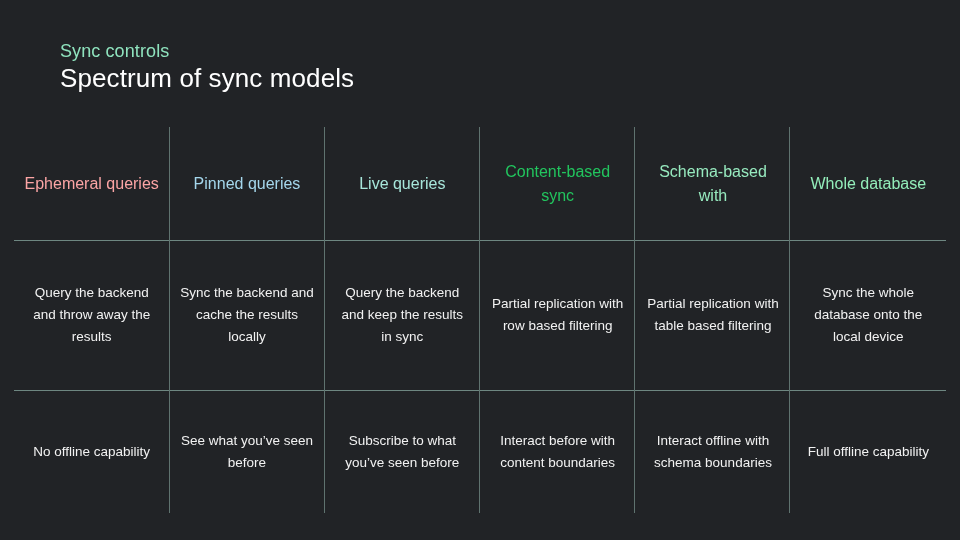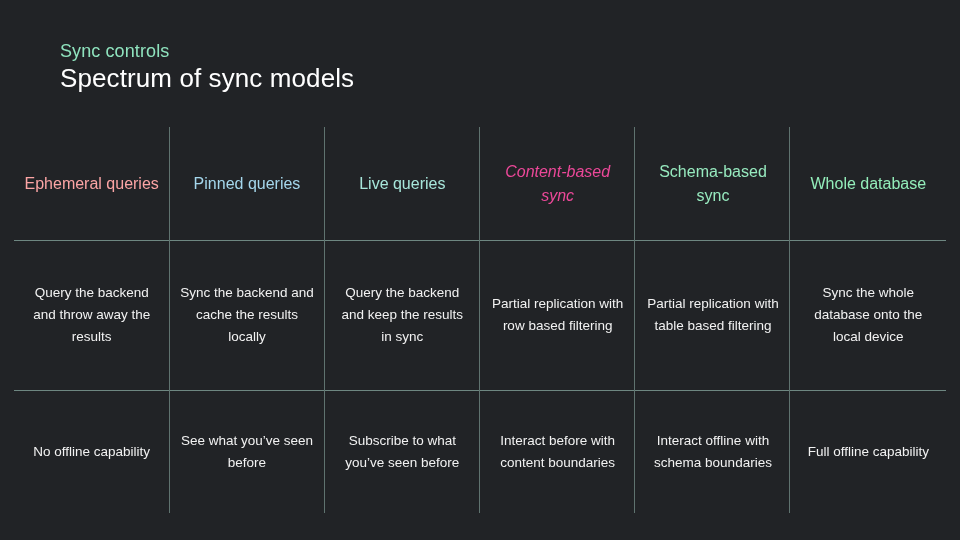--- a/index.html
+++ b/index.html
@@ -82,21 +82,21 @@
     font-size: 13.5px;
     line-height: 22px;
     color: #F2F2F2;
     font-weight: 400;
   }
 
   
   .hc0 .txt { color: #fca5a5; }
   .hc1 .txt { color: #A5D7EC; }
   .hc2 .txt { color: #A7E6DA; }
-  .hc3 .txt { color: #ec4899; font-style: italic; }
+  .hc3 .txt { color: #22c55e; }
   .hc4 .txt { color: #97EABF; }
   .hc5 .txt { color: #93EDBA; }
 
   
   .hrule {
     position: absolute;
     left: 0;
     width: 932px;
     height: 1px;
     background: #6E8781;
@@ -137,21 +137,21 @@
       <div class="cell head-cell hc1">
         <span class="txt">Pinned queries</span>
       </div>
       <div class="cell head-cell hc2">
         <span class="txt">Live queries</span>
       </div>
       <div class="cell head-cell hc3">
         <span class="txt">Content-based sync</span>
       </div>
       <div class="cell head-cell hc4">
-        <span class="txt">Schema-based sync</span>
+        <span class="txt">Schema-based with</span>
       </div>
       <div class="cell head-cell hc5">
         <span class="txt">Whole database</span>
       </div>
 
       <div class="cell body-cell">
         <span class="txt">Query the backend and throw away the results</span>
       </div>
       <div class="cell body-cell">
         <span class="txt">Sync the backend and cache the results locally</span>

